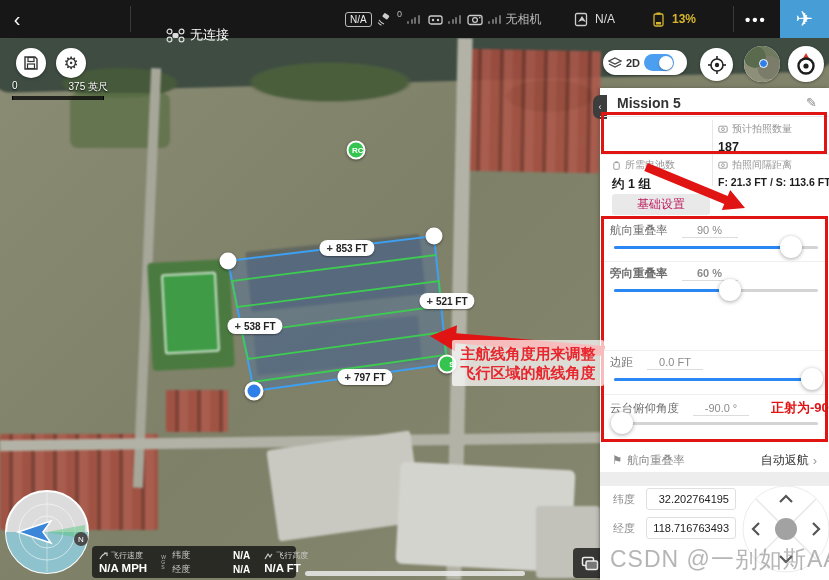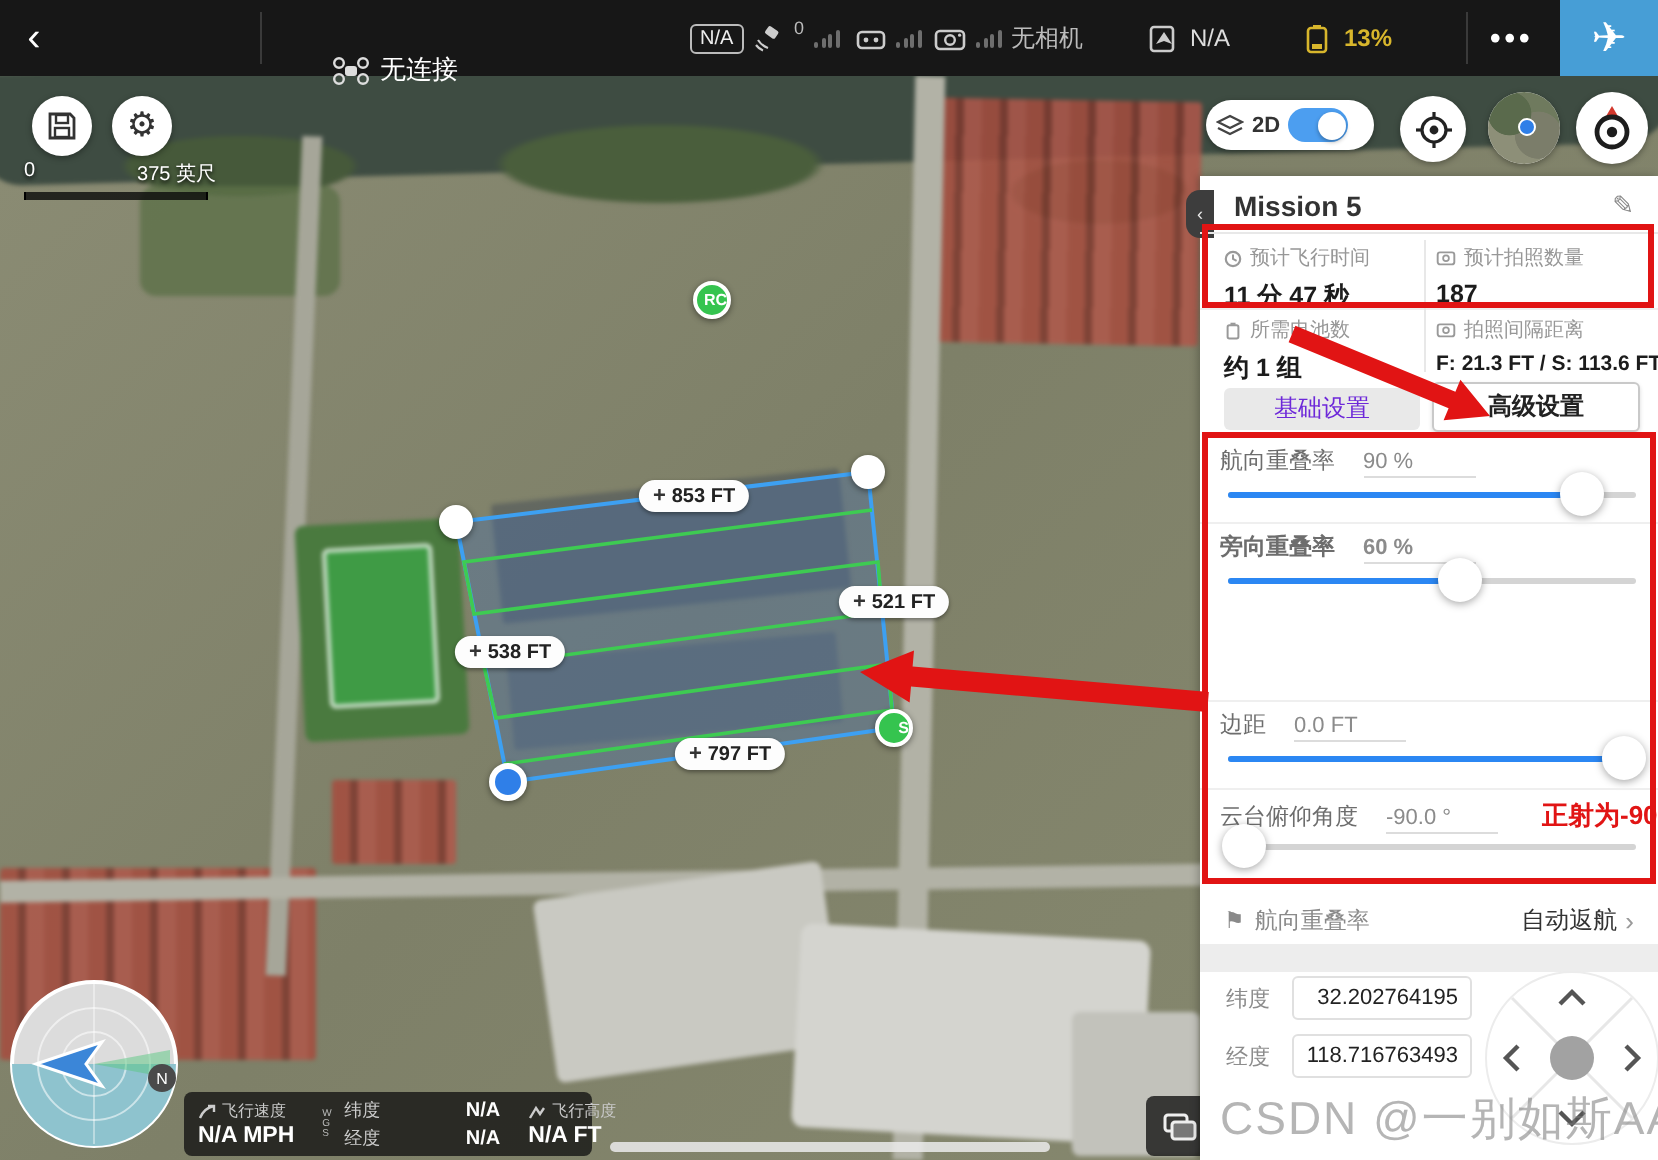--- a/index.html
+++ b/index.html
@@ -52,27 +52,27 @@
   .collapse{position:absolute;left:-7px;top:7px;width:14px;height:24px;background:#3d3d3d;border-radius:7px 0 0 7px;color:#eee;font-size:9px;display:flex;align-items:center;justify-content:center;cursor:pointer;}
   .ptitle{position:absolute;left:17px;top:7px;font-size:14px;font-weight:bold;color:#333;}
   .pencil{position:absolute;right:12px;top:7px;color:#888;font-size:13px;cursor:pointer;}
   .hline{position:absolute;left:0;width:229px;height:1px;background:#e8e8e8;}
   .vline{position:absolute;width:1px;background:#e8e8e8;}
   .stat{position:absolute;}
   .stat .sl{font-size:10px;color:#979797;display:flex;align-items:center;gap:4px;white-space:nowrap;}
   .stat .sv{font-size:12.5px;font-weight:bold;color:#1c1c1c;margin-top:4px;white-space:nowrap;}
   .sv-small{font-size:10.5px !important;}
   .tab{position:absolute;border-radius:3px;font-size:12px;display:flex;align-items:center;justify-content:center;cursor:pointer;}
-  .tab-basic{left:12px;top:106px;width:98px;height:21px;background:#e9e9e9;color:#6d28d9;}
+  .tab-basic{left:12px;top:106px;width:98px;height:21px;background:#e9e9e9;color:#be185d;}
   .tab-adv{left:116px;top:103px;width:104px;height:25px;background:#fff;border:1px solid #c9c9c9;box-shadow:0 1px 2px rgba(0,0,0,.15);font-weight:bold;color:#222;}
   .srow{position:absolute;left:0;width:229px;height:42px;padding:4px 10px 0 10px;}
   .srow.bt{border-top:1px solid #efefef;}
   .srow .lrow{display:flex;align-items:baseline;gap:14px;}
   .srow .slab{font-size:11.5px;color:#6d6d6d;white-space:nowrap;}
-  .srow .sval{min-width:56px;font-size:11px;color:#8b8b8b;border-bottom:1px solid #dcdcdc;padding-bottom:1px;cursor:text;white-space:nowrap;}
+  .srow .sval{min-width:56px;text-align:center;font-size:11px;color:#8b8b8b;border-bottom:1px solid #dcdcdc;padding-bottom:1px;cursor:text;white-space:nowrap;}
   .srow .snote{font-size:13px;font-weight:bold;color:#e11414;margin-left:8px;white-space:nowrap;}
   .track{position:absolute;left:14px;top:27px;width:204px;height:3px;background:#d4d4d4;border-radius:2px;cursor:pointer;}
   .tfill{position:absolute;left:0;top:0;height:3px;background:#2b87f3;border-radius:2px;}
   .thumb{position:absolute;top:-10px;width:22px;height:22px;background:#fff;border-radius:50%;box-shadow:0 1px 4px rgba(0,0,0,.35);cursor:grab;}
   .action{position:absolute;left:0;top:360px;width:229px;height:24px;padding:0 12px;display:flex;align-items:center;}
   .action .al{font-size:11.5px;color:#8a8a8a;display:flex;gap:5px;align-items:center;}
   .action .av{margin-left:auto;font-size:12px;color:#333;}
   .action .chev{color:#9a9a9a;font-size:13px;margin-left:4px;}
   .band{position:absolute;left:0;top:384px;width:229px;height:14px;background:#ededed;}
   .crow{position:absolute;left:13px;display:flex;align-items:center;gap:9px;}
@@ -298,30 +298,20 @@
   </div>
 
   <div class="panel">
     <div class="collapse">
         <span>‹</span>
       </div>
     <div class="ptitle">Mission 5</div>
     <div class="pencil"><span>✎</span></div>
     <div class="hline" style="top:28px;"></div>
 
-    <div class="stat" style="left:12px;top:34px;">
-      <div class="sl">
-          <svg width="9" height="9" viewBox="0 0 10 10">
-            <circle cx="5" cy="5" r="4" fill="none" stroke="#999" stroke-width="1.2"></circle>
-            <path d="M5 2.5 V5 L7 6" stroke="#999" stroke-width="1.1" fill="none"></path>
-          </svg>
-          <span>预计飞行时间</span>
-        </div>
-      <div class="sv">11 分 47 秒</div>
-    </div>
     <div class="stat" style="left:118px;top:34px;">
       <div class="sl">
           <svg width="10" height="8" viewBox="0 0 12 10">
             <rect x="0.8" y="1.5" width="10.4" height="7.5" rx="1.5" fill="none" stroke="#999" stroke-width="1.2"></rect>
             <circle cx="6" cy="5.2" r="1.8" fill="none" stroke="#999" stroke-width="1.1"></circle>
           </svg>
           <span>预计拍照数量</span>
         </div>
       <div class="sv">187</div>
     </div>
@@ -343,23 +333,20 @@
             <circle cx="6" cy="5.2" r="1.8" fill="none" stroke="#999" stroke-width="1.1"></circle>
           </svg>
           <span>拍照间隔距离</span>
         </div>
       <div class="sv sv-small">F: 21.3 FT / S: 113.6 FT</div>
     </div>
     <div class="vline" style="left:112px;top:32px;height:66px;"></div>
 
     <div class="tab tab-basic">
         <span>基础设置</span>
-      </div>
-    <div class="tab tab-adv">
-        <span>高级设置</span>
       </div>
 
     <div class="srow" style="top:131px;">
       <div class="lrow">
           <span class="slab">航向重叠率</span>
           <span class="sval">90 %</span>
         </div>
       <div class="track">
           <div class="tfill" style="width: 87%;"></div>
           <div class="thumb" style="left: calc(87% - 11px);"></div>
@@ -429,20 +416,24 @@
       </svg>
     </div>
   </div>
 
   <div class="redrect" style="left:601px;top:112px;width:226px;height:42px;"></div>
   <div class="redrect" style="left:601px;top:216px;width:227px;height:226px;"></div>
   <svg class="annsvg" width="829" height="580">
     <polygon points="647.7,162.9 727.7,195.9 730.2,189.9 745,208 721.8,210.1 724.3,204.1 644.3,171.1" fill="#e11414"></polygon>
     <polygon points="603.6,356.0 455.5,343.2 454.8,351.2 430,336 457,325.3 456.3,333.2 604.4,346.0" fill="#e11414"></polygon>
   </svg>
+  <div class="anntext">
+    <div>主航线角度用来调整</div>
+    <div>飞行区域的航线角度</div>
+  </div>
 
   <div class="compass">
     <svg width="84" height="84" viewBox="0 0 84 84">
       <circle cx="42" cy="42" r="41" fill="#dcdcdc" stroke="#fff" stroke-width="2"></circle>
       <path d="M1,42 a41,41 0 0 0 82,0 Z" fill="#8ec3ce"></path>
       <circle cx="42" cy="42" r="28" fill="none" stroke="rgba(255,255,255,.55)" stroke-width="1"></circle>
       <circle cx="42" cy="42" r="16" fill="none" stroke="rgba(255,255,255,.55)" stroke-width="1"></circle>
       <line x1="42" y1="2" x2="42" y2="82" stroke="rgba(255,255,255,.4)" stroke-width="1"></line>
       <polygon points="42,42 80,35 80,49" fill="rgba(90,200,130,.5)"></polygon>
       <polygon points="13,42 46,31 38,42 46,53" fill="#3b86d8" stroke="#fff" stroke-width="1.5"></polygon>

